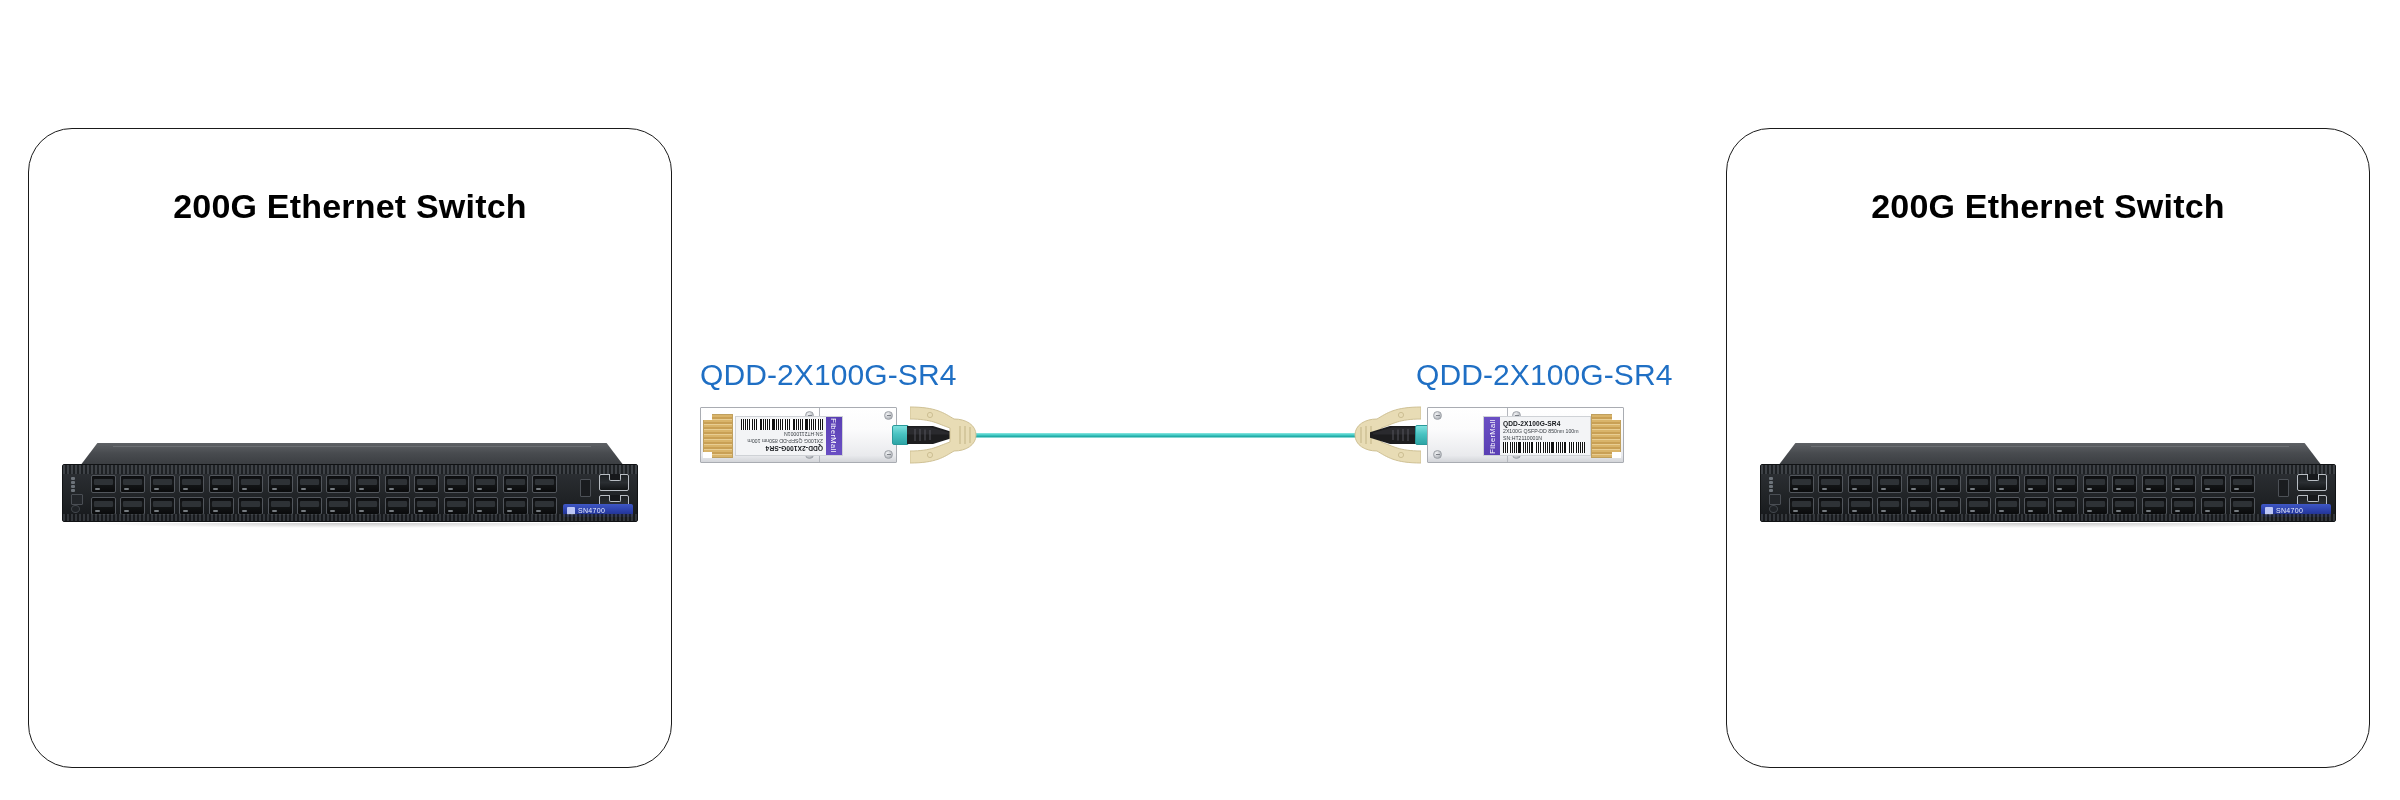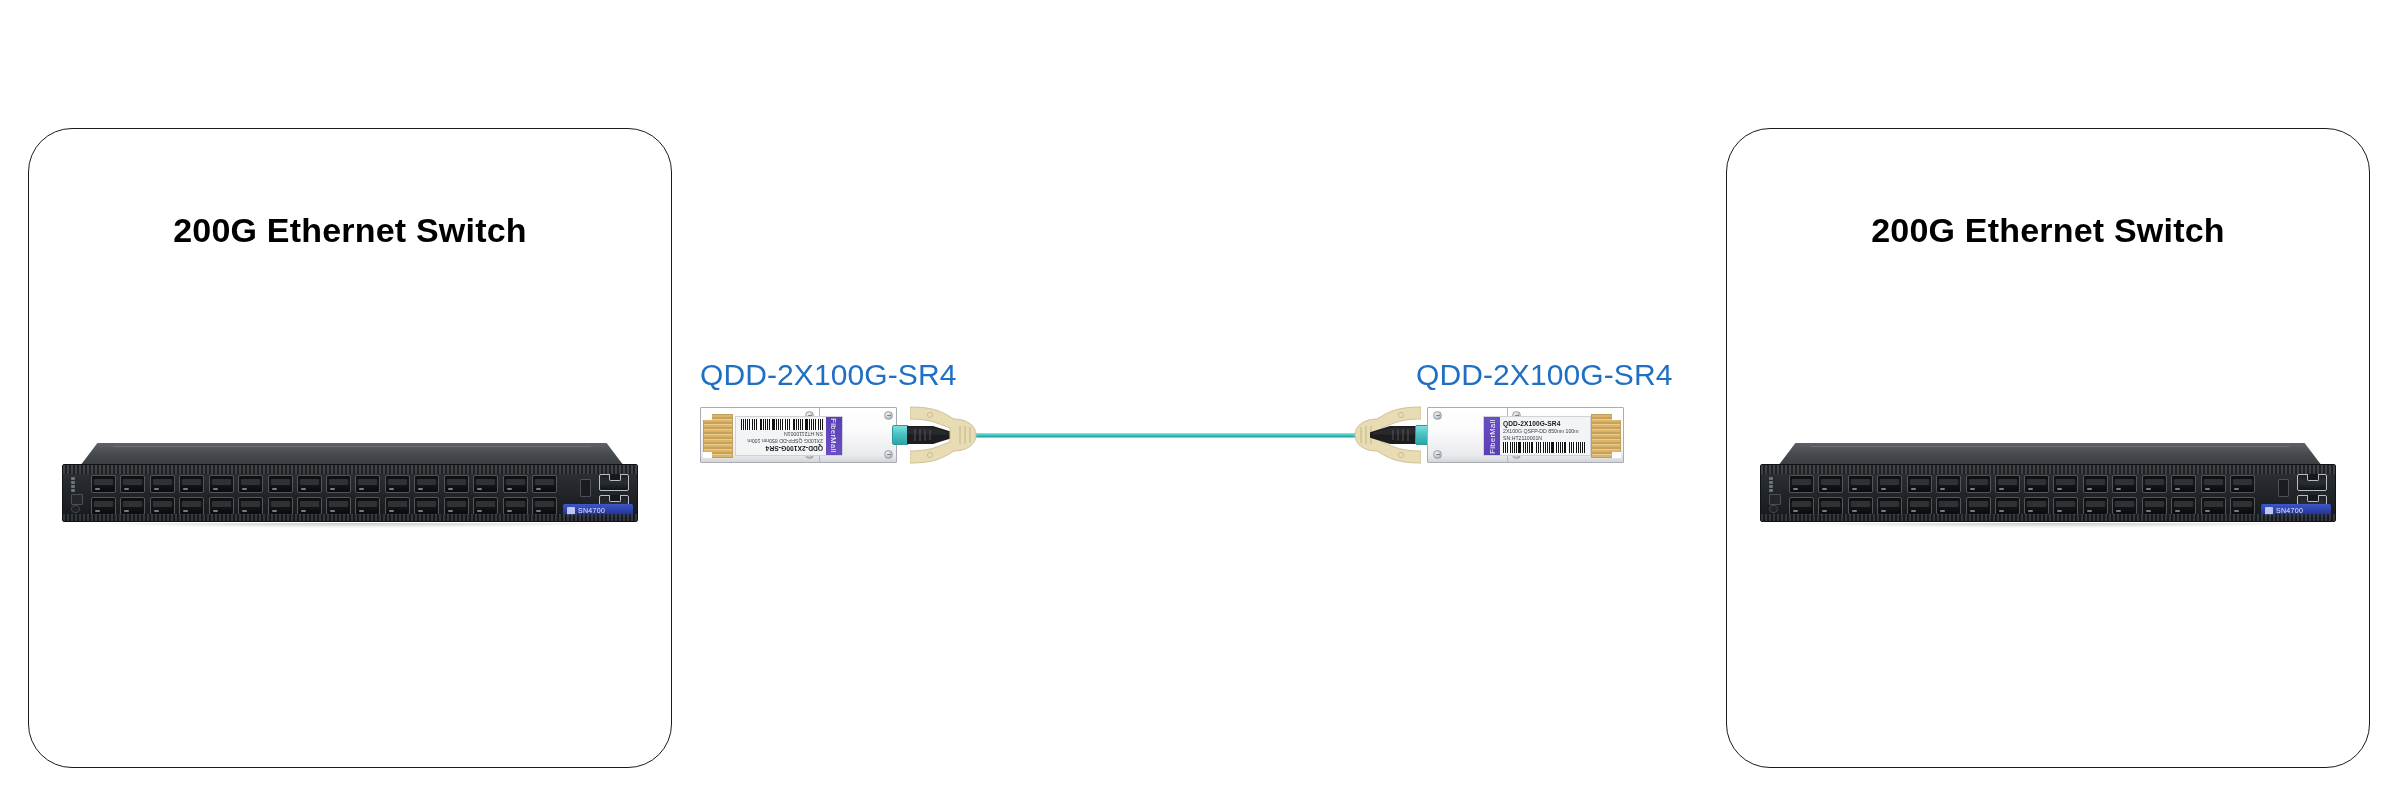--- a/index.html
+++ b/index.html
@@ -17,21 +17,20 @@
     border:1.6px solid #1a1a1a;border-radius:44px;background:#fff;
     box-sizing:border-box;
   }
   #panel-left{left:28px;}
   #panel-right{left:1726px;}
 
   .panel-title{
     position:absolute;left:0;right:0;top:58px;text-align:center;
     font-size:34px;font-weight:700;color:#000;letter-spacing:.2px;
     white-space:nowrap;
-    margin-top:24px;
   }
 
   
   .switch{position:absolute;left:50%;top:314px;transform:translateX(-50%);
           width:576px;height:84px;}
   .sw-top{
     position:absolute;left:18px;top:0;width:544px;height:23px;
     background:linear-gradient(180deg,#5e6165 0%,#484b4f 45%,#393c40 100%);
     border-radius:3px 3px 0 0;
     clip-path:polygon(3.2% 0,96.8% 0,100% 100%,0 100%);

